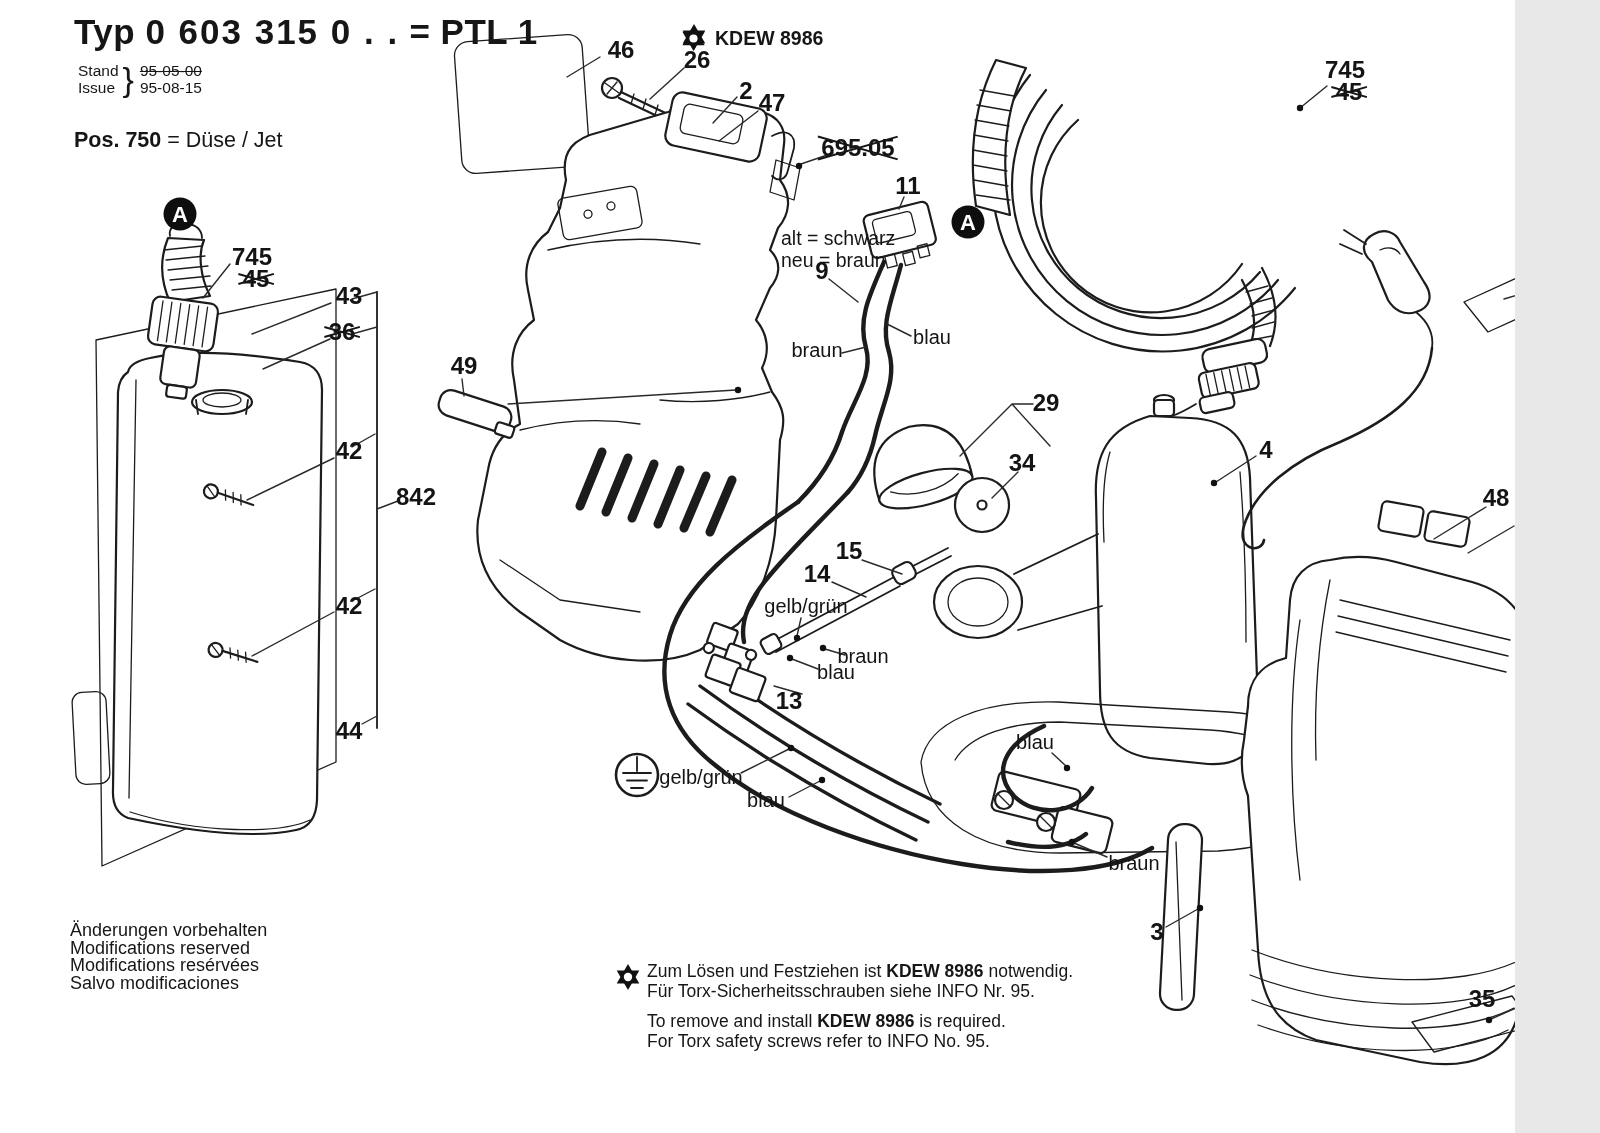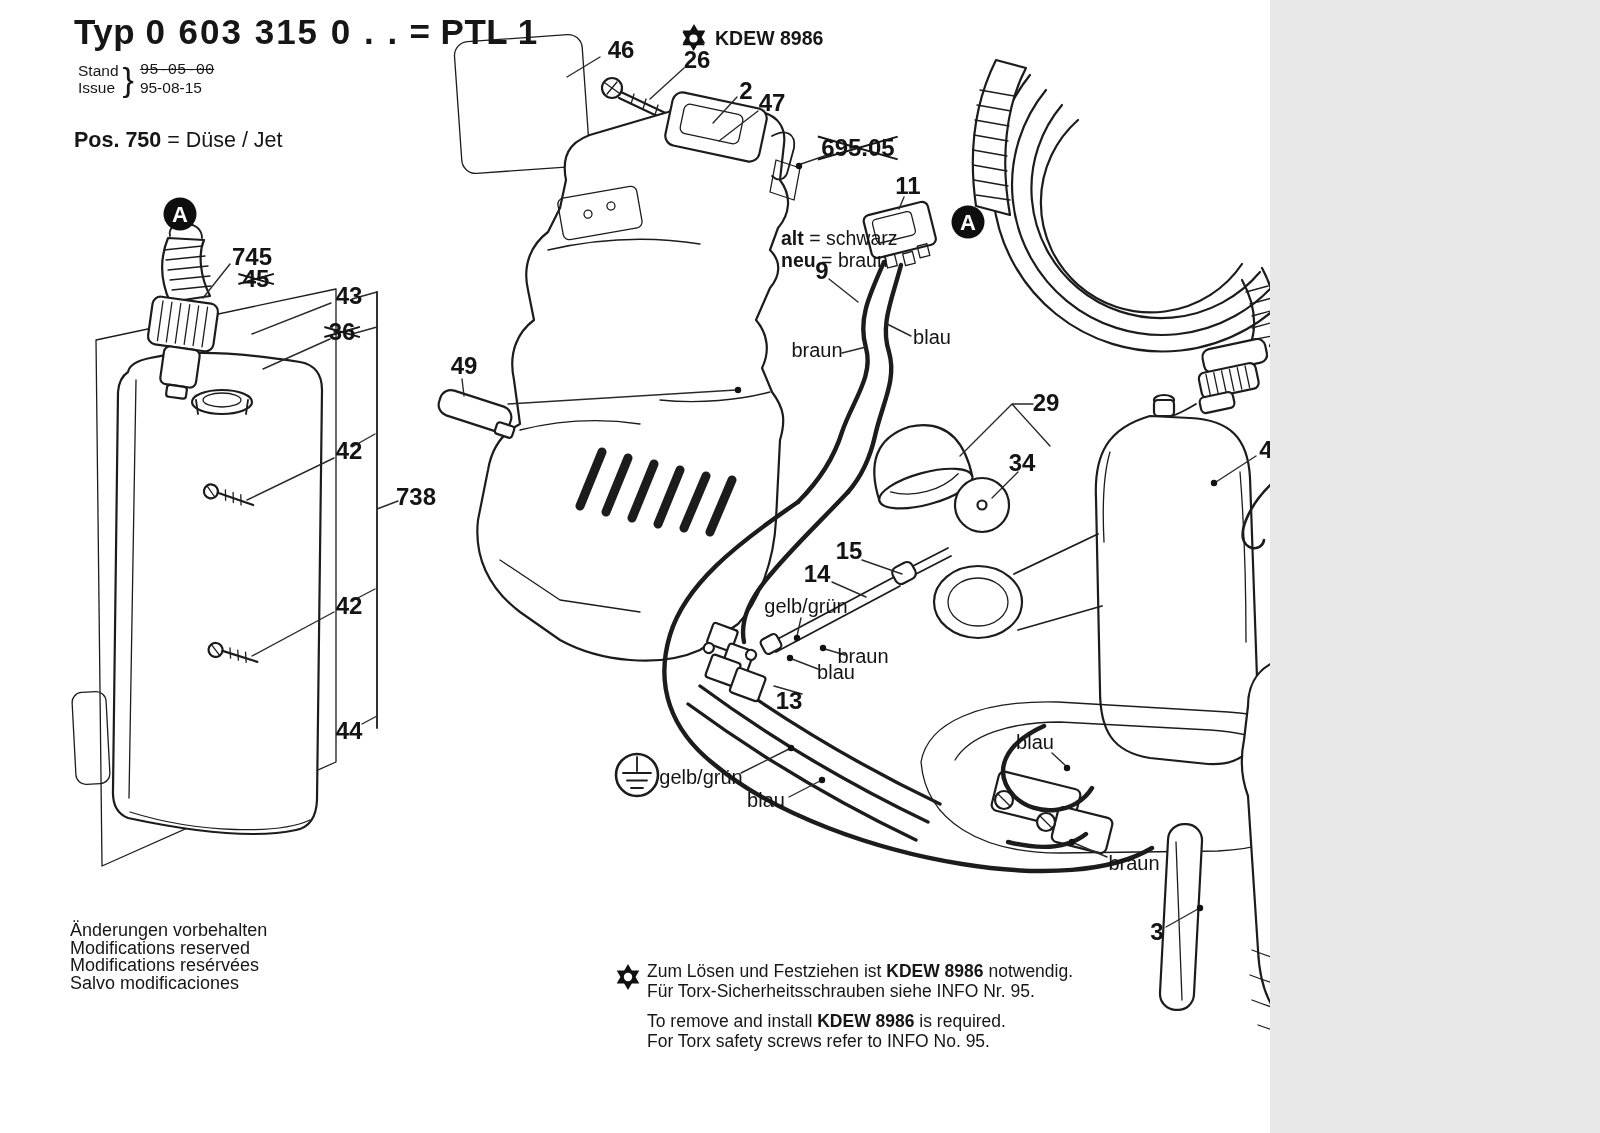--- a/index.html
+++ b/index.html
@@ -1,16 +1,16 @@
 <!DOCTYPE html>
 <html><head>
 <meta charset="utf-8">
 <style>
   html,body{margin:0;padding:0;background:#e8e8e8;}
-  .page{position:relative;width:1270px;height:1133px;background:#ffffff;overflow:hidden;
+  .page{position:relative;width:1515px;height:1133px;background:#ffffff;overflow:hidden;
         font-family:"Liberation Sans",sans-serif;color:#161616;}
   .abs{position:absolute;}
   svg.art{position:absolute;left:0;top:0;}
   svg.art path,svg.art rect,svg.art circle,svg.art ellipse,svg.art line,svg.art polygon{
         fill:none;stroke:#1c1c1c;stroke-width:2.2;stroke-linecap:round;stroke-linejoin:round;}
   svg.art .fw{fill:#ffffff;}
   svg.art .thin{stroke-width:1.3;}
   svg.art .mid{stroke-width:1.8;}
   svg.art .leader{stroke-width:1.4;stroke:#2a2a2a;}
   svg.art .cable{stroke-width:4.4;}
@@ -18,29 +18,29 @@
   svg.art .fin{stroke-width:9;}
   svg.art .dot{fill:#111;stroke:none;}
   svg.art .blk{fill:#111;stroke:none;}
 
   
   .titleblock{left:74px;top:12px;}
   .typ-line{font-size:35px;font-weight:700;letter-spacing:0.5px;white-space:nowrap;}
   .typ-num{font-weight:700;letter-spacing:2px;}
   .issue-block{left:78px;top:62px;display:flex;align-items:center;gap:2px;font-size:15.5px;line-height:17px;}
   .issue-brace{font-size:34px;font-weight:400;line-height:30px;margin:0 4px 0 2px;}
-  .date-old{text-decoration:line-through;font-family:Liberation Mono, monospace;}
+  .date-old{text-decoration:line-through;}
   .pos-line{left:74px;top:128px;font-size:21.5px;white-space:nowrap;}
   .pos-label{font-weight:700;}
 
   .kdew-top{left:680px;top:24px;display:flex;align-items:center;gap:8px;
             font-size:19.5px;font-weight:700;white-space:nowrap;}
 
   .switch-note{left:781px;top:227px;font-size:19.5px;line-height:22px;white-space:nowrap;}
-  .switch-note b{font-weight:700;}
+  .switch-note b{font-weight:400;}
 
   
   .callout{position:absolute;transform:translate(-50%,-50%);font-weight:700;font-size:24px;
            color:#141414;white-space:nowrap;}
   .callout.wire{font-weight:400;font-size:20px;}
   .callout.struck::before,.callout.struck::after{content:"";position:absolute;left:-5px;right:-5px;top:46%;
            border-top:2.6px solid #161616;}
   .callout.struck::before{transform:rotate(-16deg);}
   .callout.struck::after{transform:rotate(16deg);}
   .marker{position:absolute;transform:translate(-50%,-50%);width:33px;height:33px;border-radius:50%;
@@ -366,21 +366,21 @@
       <div class="callout" style="left: 908px; top: 186px;">11</div>
       <div class="callout" style="left: 822px; top: 271px;">9</div>
       <div class="callout" style="left: 1345px; top: 70px;">745</div>
       <div class="callout struck" style="left: 1349px; top: 92px;">45</div>
       <div class="callout" style="left: 1547px; top: 281px;">14</div>
       <div class="callout" style="left: 252px; top: 257px;">745</div>
       <div class="callout struck" style="left: 256px; top: 279px;">45</div>
       <div class="callout" style="left: 349px; top: 296px;">43</div>
       <div class="callout struck" style="left: 342px; top: 332px;">36</div>
       <div class="callout" style="left: 349px; top: 451px;">42</div>
-      <div class="callout" style="left: 416px; top: 497px;">738</div>
+      <div class="callout" style="left: 416px; top: 497px;">842</div>
       <div class="callout" style="left: 349px; top: 606px;">42</div>
       <div class="callout" style="left: 349px; top: 731px;">44</div>
       <div class="callout" style="left: 464px; top: 366px; text-align: center;">49</div>
       <div class="callout" style="left: 1046px; top: 403px;">29</div>
       <div class="callout" style="left: 1022px; top: 463px;">34</div>
       <div class="callout" style="left: 1266px; top: 450px;">4</div>
       <div class="callout" style="left: 1496px; top: 498px;">48</div>
       <div class="callout" style="left: 1524px; top: 518px;">2</div>
       <div class="callout" style="left: 849px; top: 551px;">15</div>
       <div class="callout" style="left: 817px; top: 574px;">14</div>

